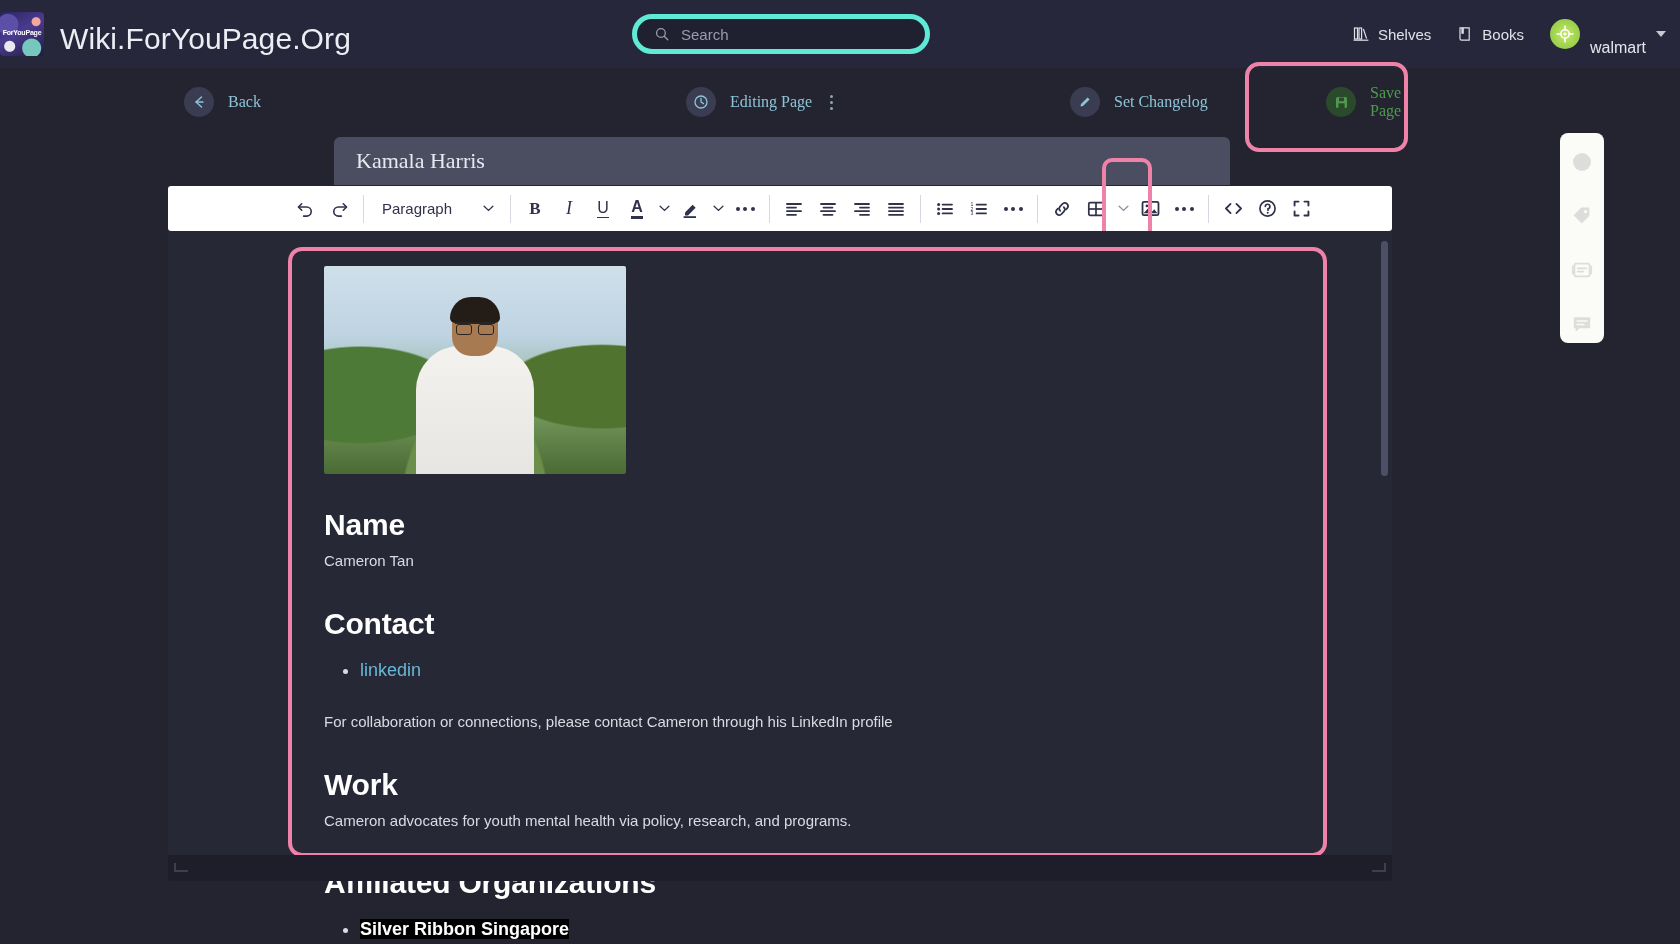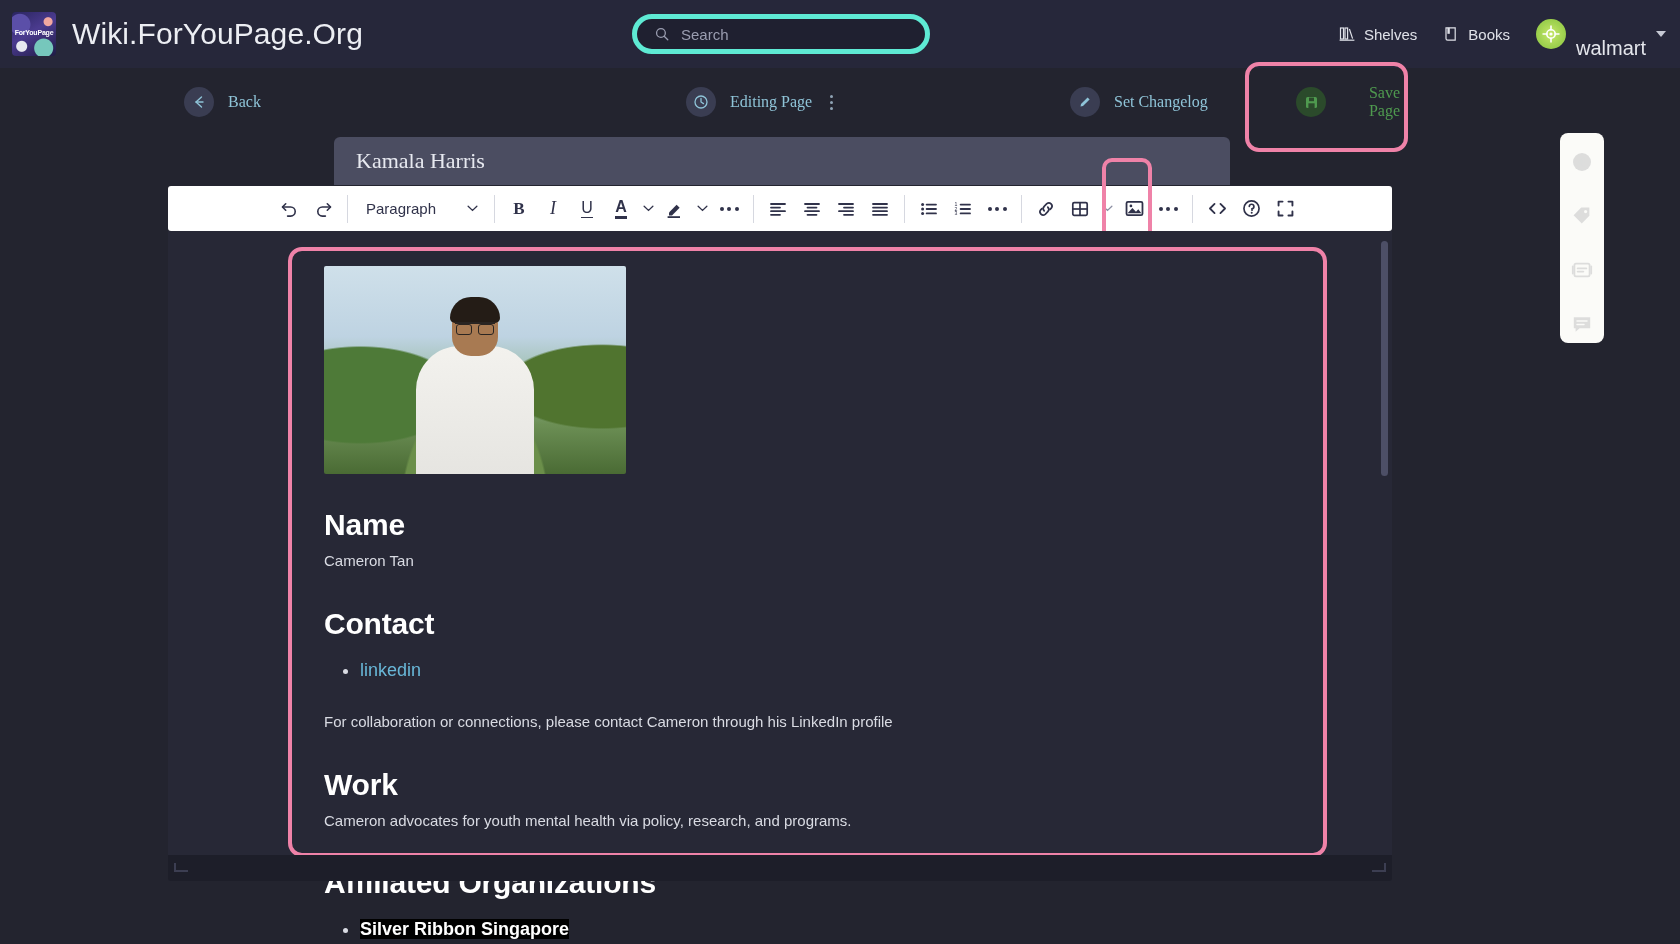--- a/index.html
+++ b/index.html
@@ -9,21 +9,21 @@
     font-family: "Liberation Sans", sans-serif;
     overflow: hidden;
   }
 
   
   .header {
     position: absolute; top: 0; left: 0; width: 1680px; height: 68px;
     background: #26273a;
     display: flex; align-items: center;
   }
-  .brand { display: flex; align-items: center; gap: 16px; padding-left: 12px; }
+  .brand { display: flex; align-items: flex-end; gap: 16px; }
   .brand-logo {
     width: 44px; height: 44px; border-radius: 4px;
     background:
       radial-gradient(circle at 22% 78%, #e8eaf0 0 5px, transparent 6px),
       radial-gradient(circle at 72% 82%, #76c7bc 0 9px, transparent 10px),
       radial-gradient(circle at 82% 22%, #f2a7a0 0 4px, transparent 5px),
       radial-gradient(circle at 18% 28%, #5b4fa8 0 10px, transparent 11px),
       linear-gradient(150deg, #2a2560 0%, #4b3b8f 45%, #1f1b44 100%);
     position: relative; overflow: hidden; flex: none;
   }
@@ -48,40 +48,40 @@
     display: flex; align-items: center; gap: 26px;
   }
   .hdr-link { display: flex; align-items: center; gap: 9px; color: #dfe1e8; font-size: 15px; cursor: pointer; }
   .hdr-link svg { flex: none; }
   .avatar {
     width: 30px; height: 30px; border-radius: 50%;
     background: radial-gradient(circle at 50% 50%, #c7e86a 0%, #9ed14f 60%, #8cc63f 100%);
     display: flex; align-items: center; justify-content: center; flex: none;
   }
   .user-group { display: flex; align-items: center; gap: 10px; cursor: pointer; }
-  .user-name { color: #e4e6ec; font-size: 20px; margin-top: 28px; }
+  .user-name { color: #e4e6ec; font-size: 16px; margin-top: 28px; }
   .caret-dn { width: 0; height: 0; border-left: 5px solid transparent; border-right: 5px solid transparent; border-top: 6px solid #c6c9d4; }
 
   
   .action-bar {
     position: absolute; top: 68px; left: 168px; width: 1232px; height: 68px;
   }
   .act {
     position: absolute; top: 14px; height: 40px;
     display: flex; align-items: center; gap: 14px; cursor: pointer;
   }
   .act-circle {
     width: 30px; height: 30px; border-radius: 50%;
     background: #3a3d52; display: flex; align-items: center; justify-content: center; flex: none;
   }
   .act-label { font-size: 16px; color: #8fc4d8; font-family: "Liberation Serif", serif; }
   .act-back { left: 16px; justify-content: flex-end; }
   .act-editing { left: 518px; }
   .act-changelog { left: 902px; }
-  .act-save { left: 1128px; text-align: right; }
+  .act-save { left: 1158px; }
   .act-save .act-circle { background: #2b4a2b; }
   .act-save .act-label { color: #4f9a4f; }
   .kebab { display: flex; flex-direction: column; gap: 3px; margin-left: 4px; }
   .kebab i { width: 3px; height: 3px; background: #8fa3b5; border-radius: 50%; display: block; }
 
   .hl-save {
     position: absolute; left: 1245px; top: 62px; width: 163px; height: 90px;
     border: 4px solid #ef82a8; border-radius: 14px; pointer-events: none;
   }
 
@@ -90,21 +90,21 @@
     position: absolute; left: 334px; top: 137px; width: 896px; height: 48px;
     background: #4b4d61; border-radius: 6px 6px 0 0;
     display: flex; align-items: center; padding: 0 22px;
   }
   .title-text { font-size: 22px; color: #e7e9f0; font-family: "Liberation Serif", serif; }
 
   
   .editor-toolbar {
     position: absolute; left: 168px; top: 186px; width: 1224px; height: 45px;
     background: #ffffff; border-radius: 3px;
-    display: flex; align-items: center;
+    display: flex; align-items: center; padding-left: 16px;
   }
   .tb-group { display: flex; align-items: center; height: 45px; }
   .tb-sep { width: 1px; height: 28px; background: #d6d8e0; margin: 0 7px; flex: none; }
   .tb-btn {
     width: 34px; height: 34px; display: flex; align-items: center; justify-content: center;
     cursor: pointer; border-radius: 3px; flex: none;
   }
   .tb-btn svg { display: block; }
   .tb-select {
     display: flex; align-items: center; justify-content: space-between;

